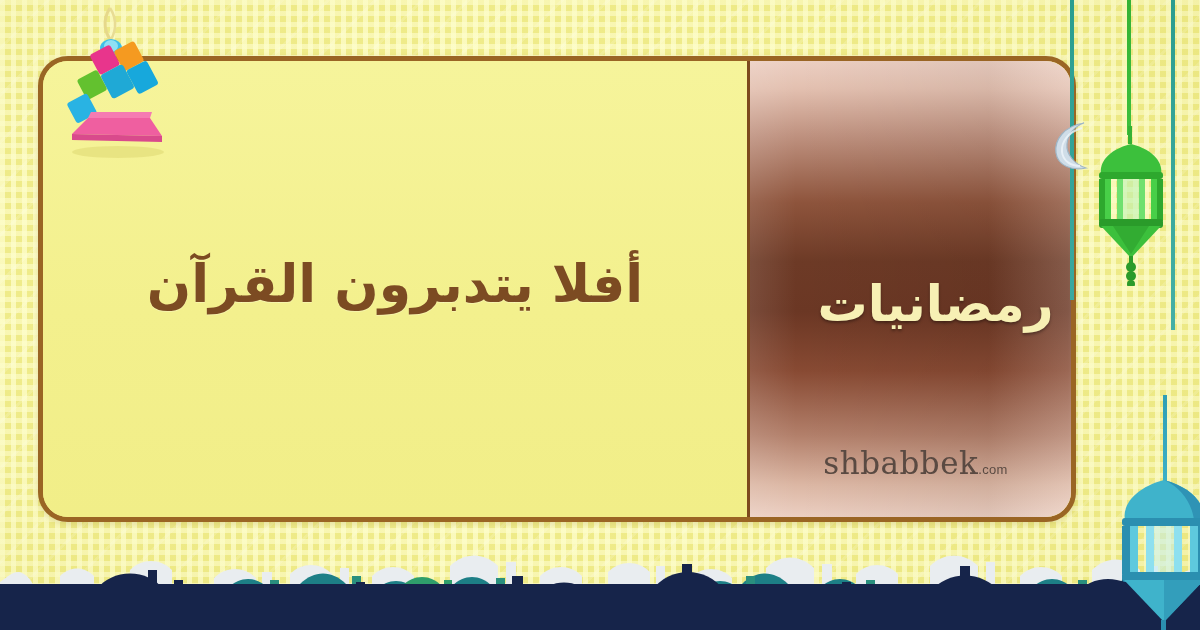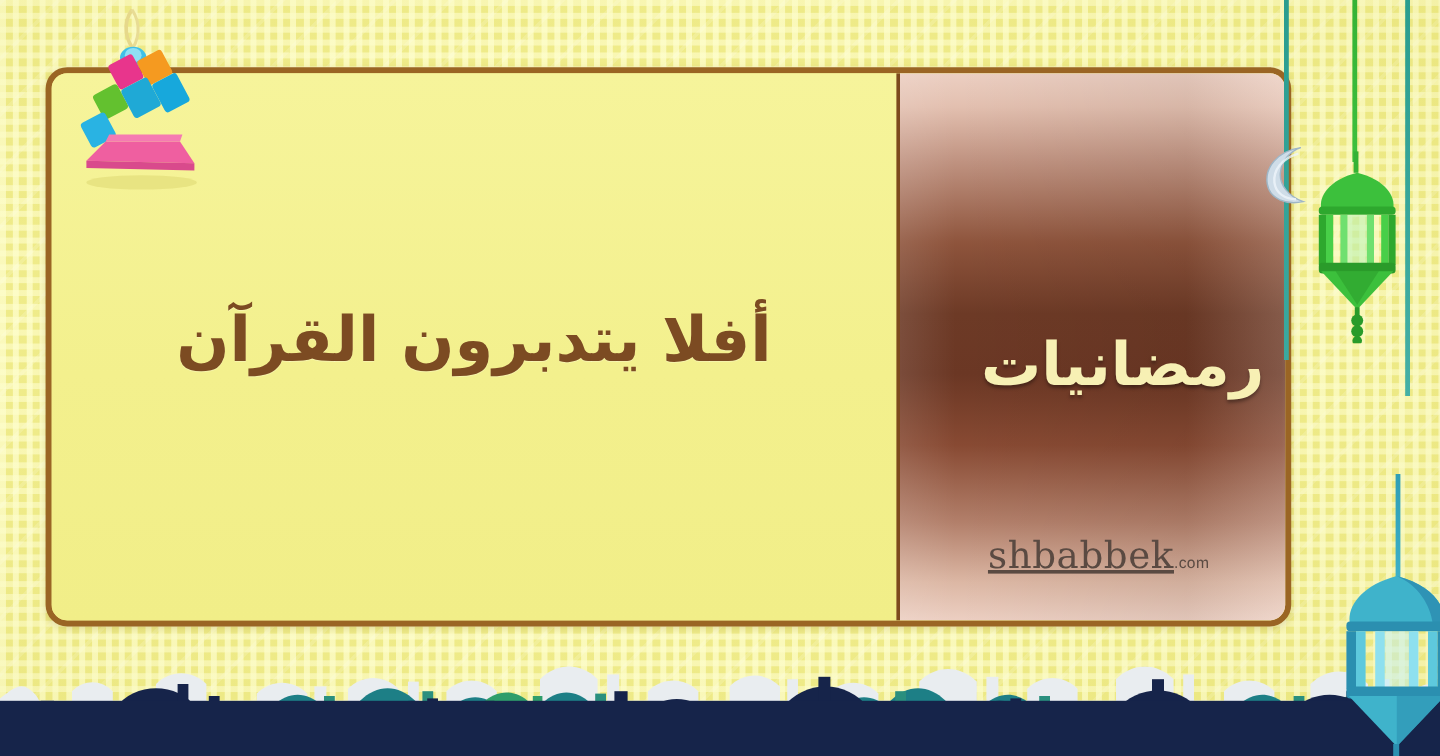--- a/index.html
+++ b/index.html
@@ -56,21 +56,21 @@
   }
 
   
   #card {
     position: absolute;
     left: 38px;
     top: 56px;
     width: 1038px;
     height: 466px;
     border: 5px solid #9a6524;
-    border-radius: 18px;
+    border-radius: 30px;
     background: #f5f293;
     overflow: hidden;
     box-shadow: 0 2px 6px rgba(120,100,30,0.18);
   }
 
   #card-left {
     position: absolute;
     left: 0; top: 0;
     width: 704px;
     height: 100%;
@@ -146,21 +146,20 @@
     bottom: 36px;
     text-align: center;
     white-space: nowrap;
   }
   #watermark .wm-main {
     font-family: "DejaVu Serif", "Liberation Serif", serif;
     font-size: 31px;
     font-weight: 400;
     color: #5a4a42;
     letter-spacing: .5px;
-    text-decoration: underline;
   }
   #watermark .wm-tld {
     font-family: "Liberation Sans", sans-serif;
     font-size: 13px;
     color: #5a4a42;
     letter-spacing: .3px;
   }
 
   
   #ketupat {

